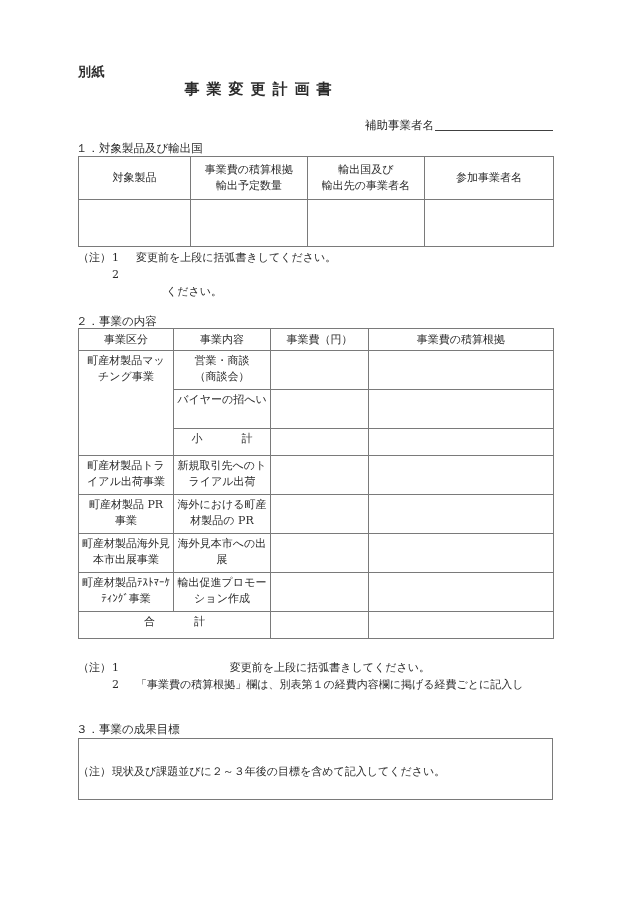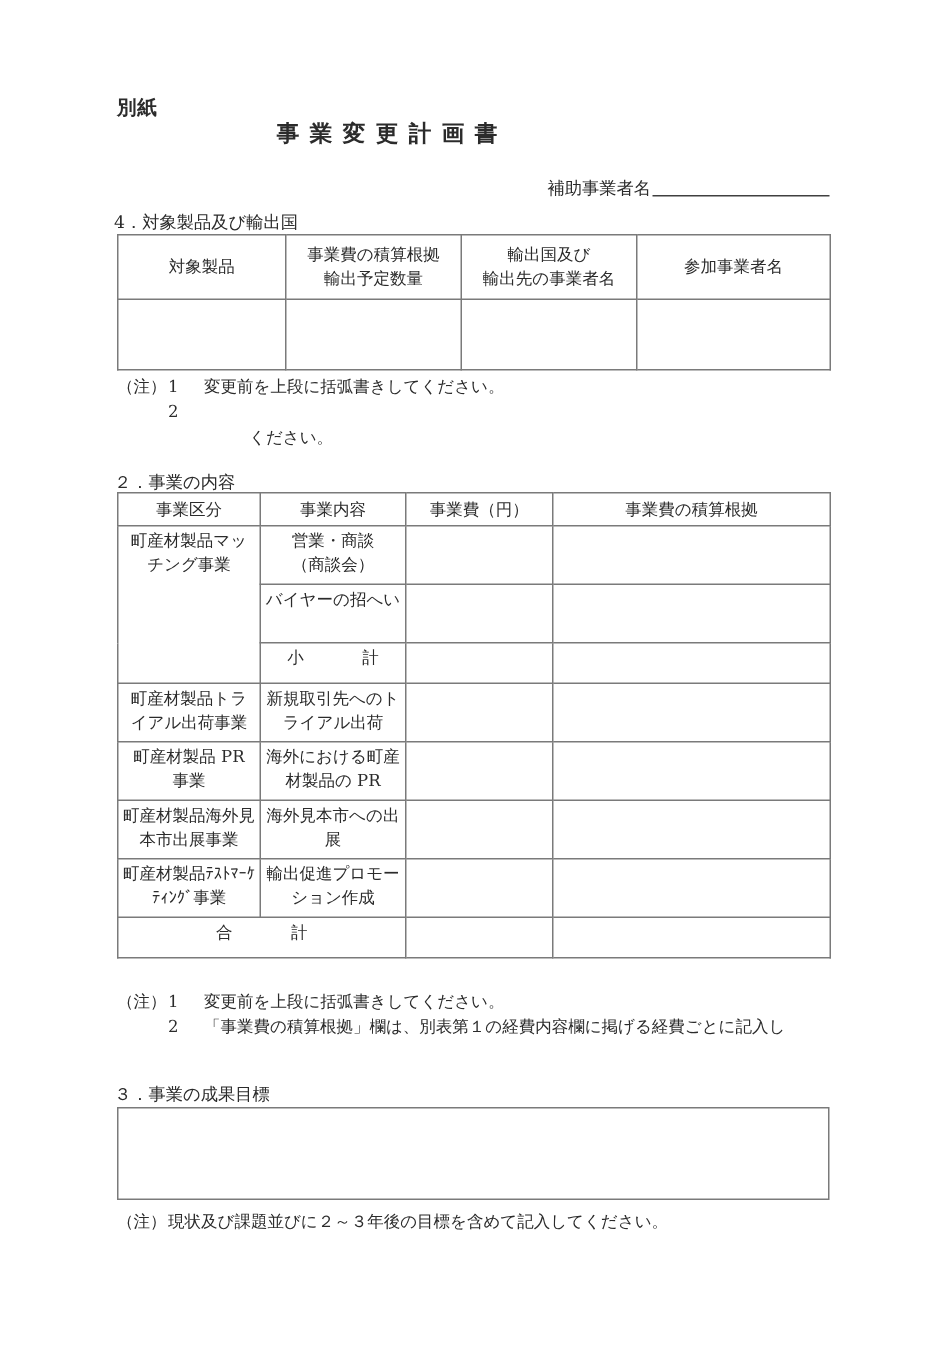--- a/index.html
+++ b/index.html
@@ -108,29 +108,29 @@
   }
 
   
   .note-block {
     position: absolute;
     font-size: 11px;
     line-height: 1.55;
   }
   #notes-1 { left: 78px; top: 249px; }
   #notes-2 { left: 78px; top: 659px; }
-  #notes-3 { left: 78px; top: 806px; }
+  #notes-3 { left: 78px; top: 763px; }
 
   .note-row {
     display: flex;
     white-space: nowrap;
   }
   .note-tag { width: 34px; flex: 0 0 34px; }
   .note-num { width: 24px; flex: 0 0 24px; text-align: left; }
-  .note-text { flex: 1 1 auto; }
+  .note-text { flex: 1 1 auto; text-align: center; }
   .note-cont {
     margin-left: 88px;
     white-space: nowrap;
   }
   .note-inline { white-space: nowrap; }
   .note-inline .note-tag { display: inline-block; width: 34px; }
 
   
   #goal-box {
     position: absolute;
@@ -143,21 +143,21 @@
 </style>
 </head>
 <body>
 
 <div class="page">
 
   <div class="bessi">別紙</div>
   <div class="doc-title">事業変更計画書</div>
   <div class="applicant-line"><span>補助事業者名</span><span class="rule"></span></div>
 
-  <div class="sec-heading" id="sec1-heading">4．対象製品及び輸出国</div>
+  <div class="sec-heading" id="sec1-heading">１．対象製品及び輸出国</div>
 
   <table class="form" id="table-target-products">
     <colgroup>
       <col style="width:112px">
       <col style="width:117px">
       <col style="width:117px">
       <col style="width:129px">
     </colgroup>
     <thead>
       <tr>

